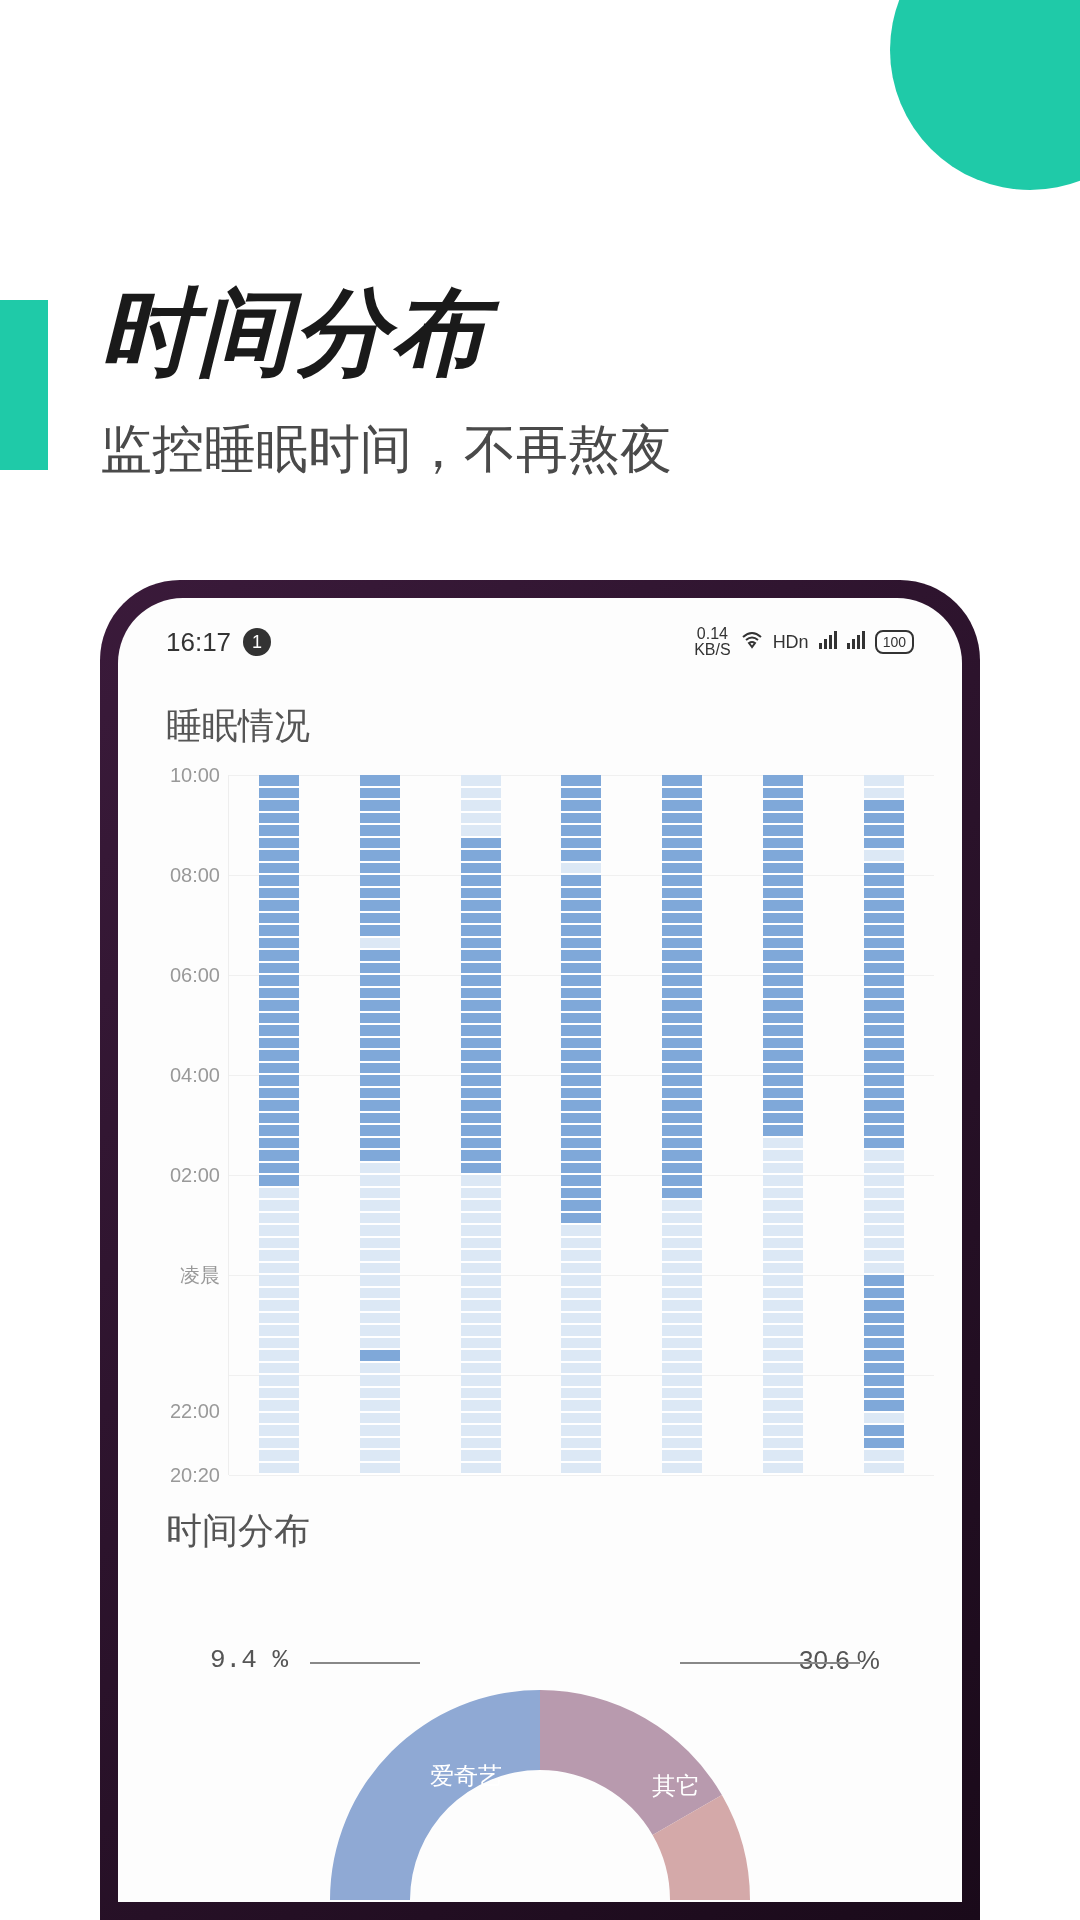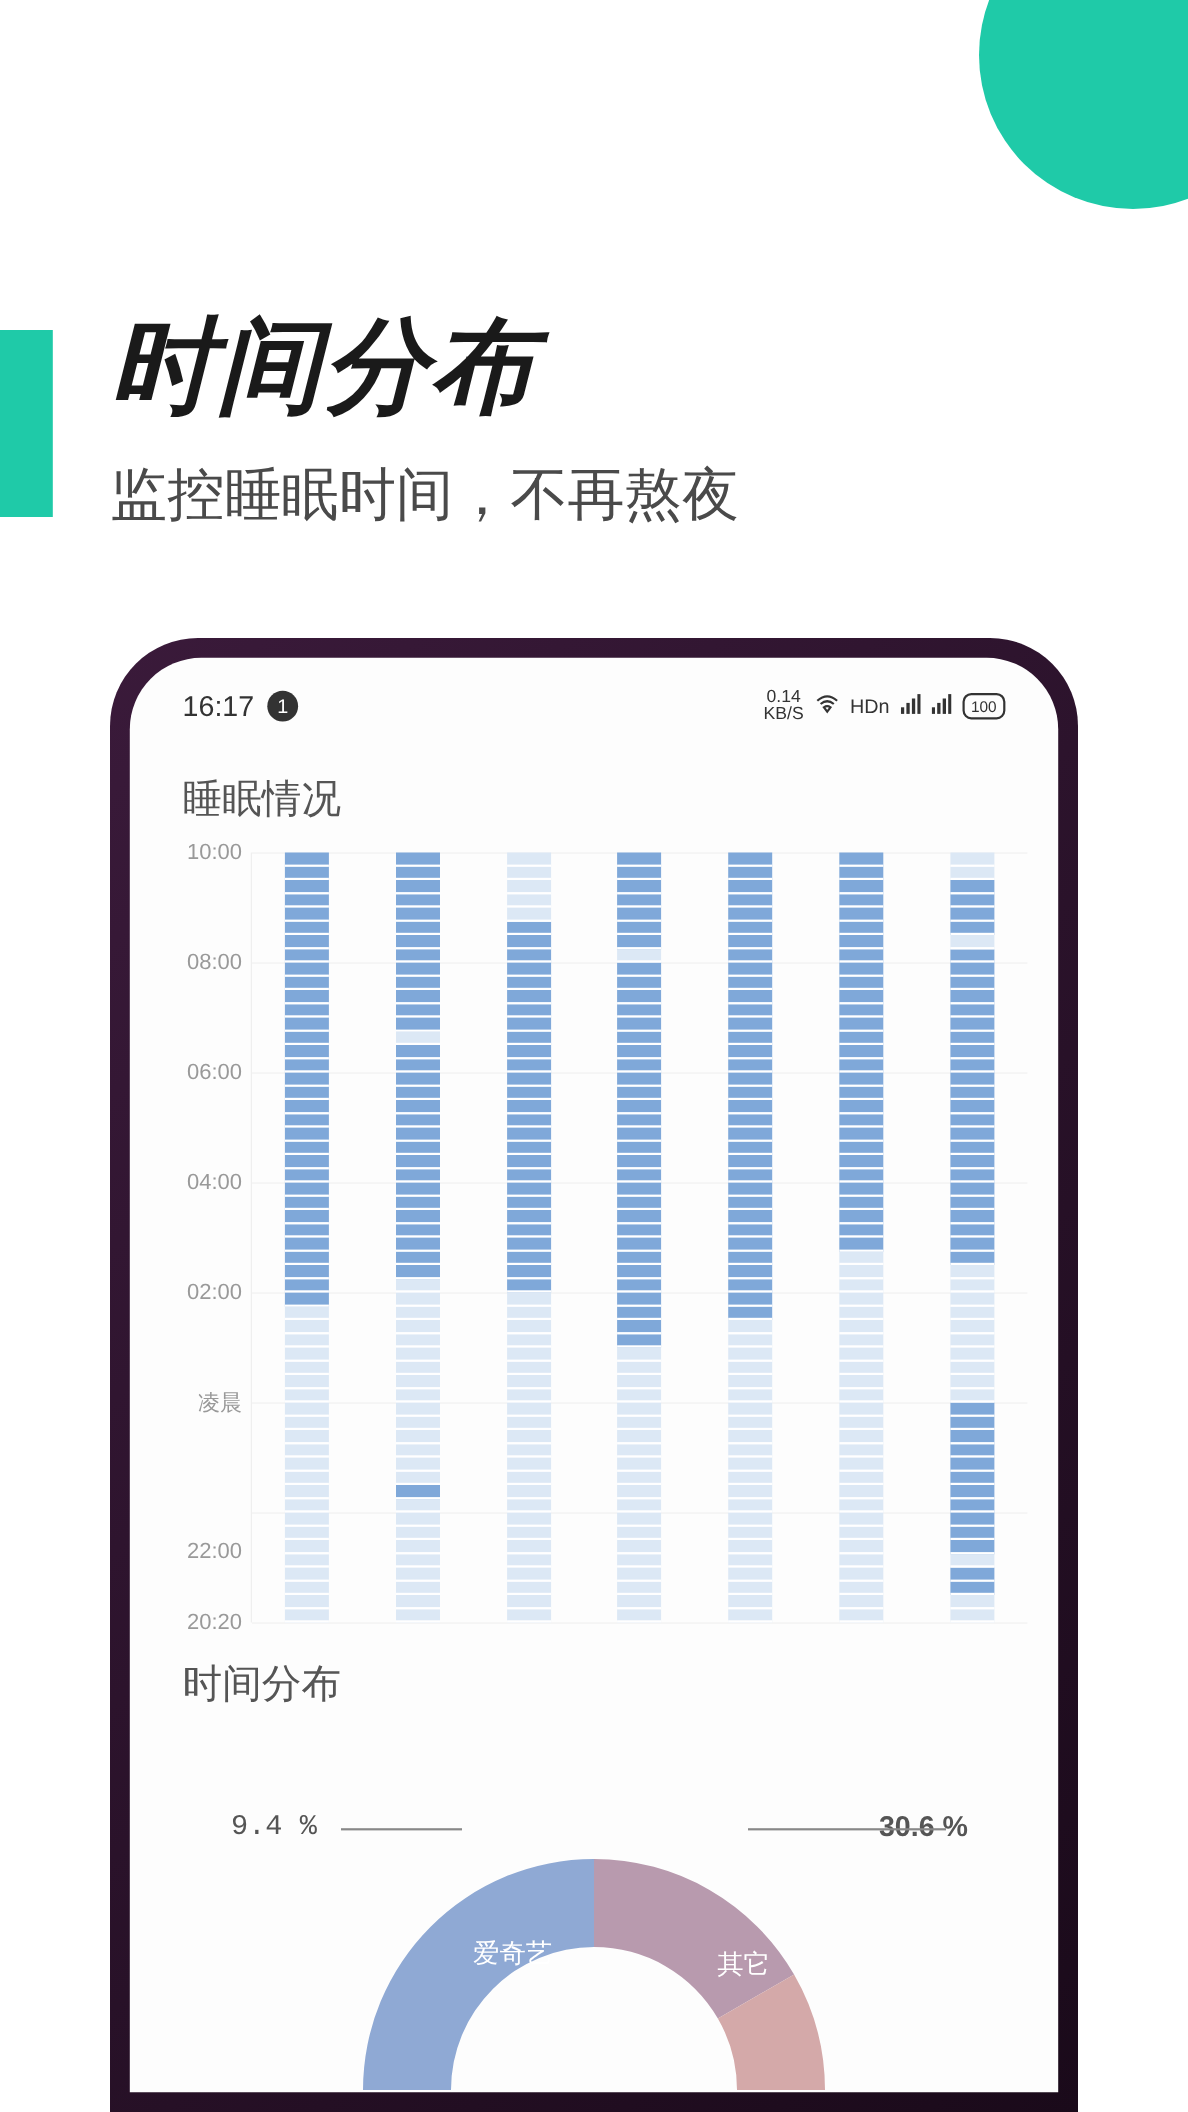--- a/index.html
+++ b/index.html
@@ -658,20 +658,20 @@
         <svg class="donut" width="560" height="300" viewBox="0 0 560 300">
           <g transform="translate(280,260)">
             <path d="M 0 -210 A 210 210 0 0 1 181.9 -105 L 112.6 -65 A 130 130 0 0 0 0 -130 Z" fill="#b89aae"></path>
             <path d="M 181.9 -105 A 210 210 0 0 1 210 0 L 130 0 A 130 130 0 0 0 112.6 -65 Z" fill="#d4a9a9"></path>
             <path d="M 0 -210 A 210 210 0 0 0 -210 0 L -130 0 A 130 130 0 0 1 0 -130 Z" fill="#8fa9d4"></path>
           </g>
         </svg>
         <span class="pie-pct" style="left:-50px; top:5px;font-family:Liberation Mono, monospace;">9.4 %</span>
         <div class="pie-line" style="left:50px; top:22px; width:110px;"></div>
         <span class="pie-label" style="left:170px; top:120px; color:#fff;">爱奇艺</span>
-        <span class="pie-pct" style="right:-60px; top:5px;font-weight:bold;">30.6 %</span>
+        <span class="pie-pct" style="right:-60px; top:5px;">30.6 %</span>
         <div class="pie-line" style="right:-40px; top:22px; width:180px;"></div>
         <span class="pie-label" style="right:120px; top:130px; color:#fff;">其它</span>
       </div>
     </div>
 
   </div>
 </div>
 
 </body></html>

